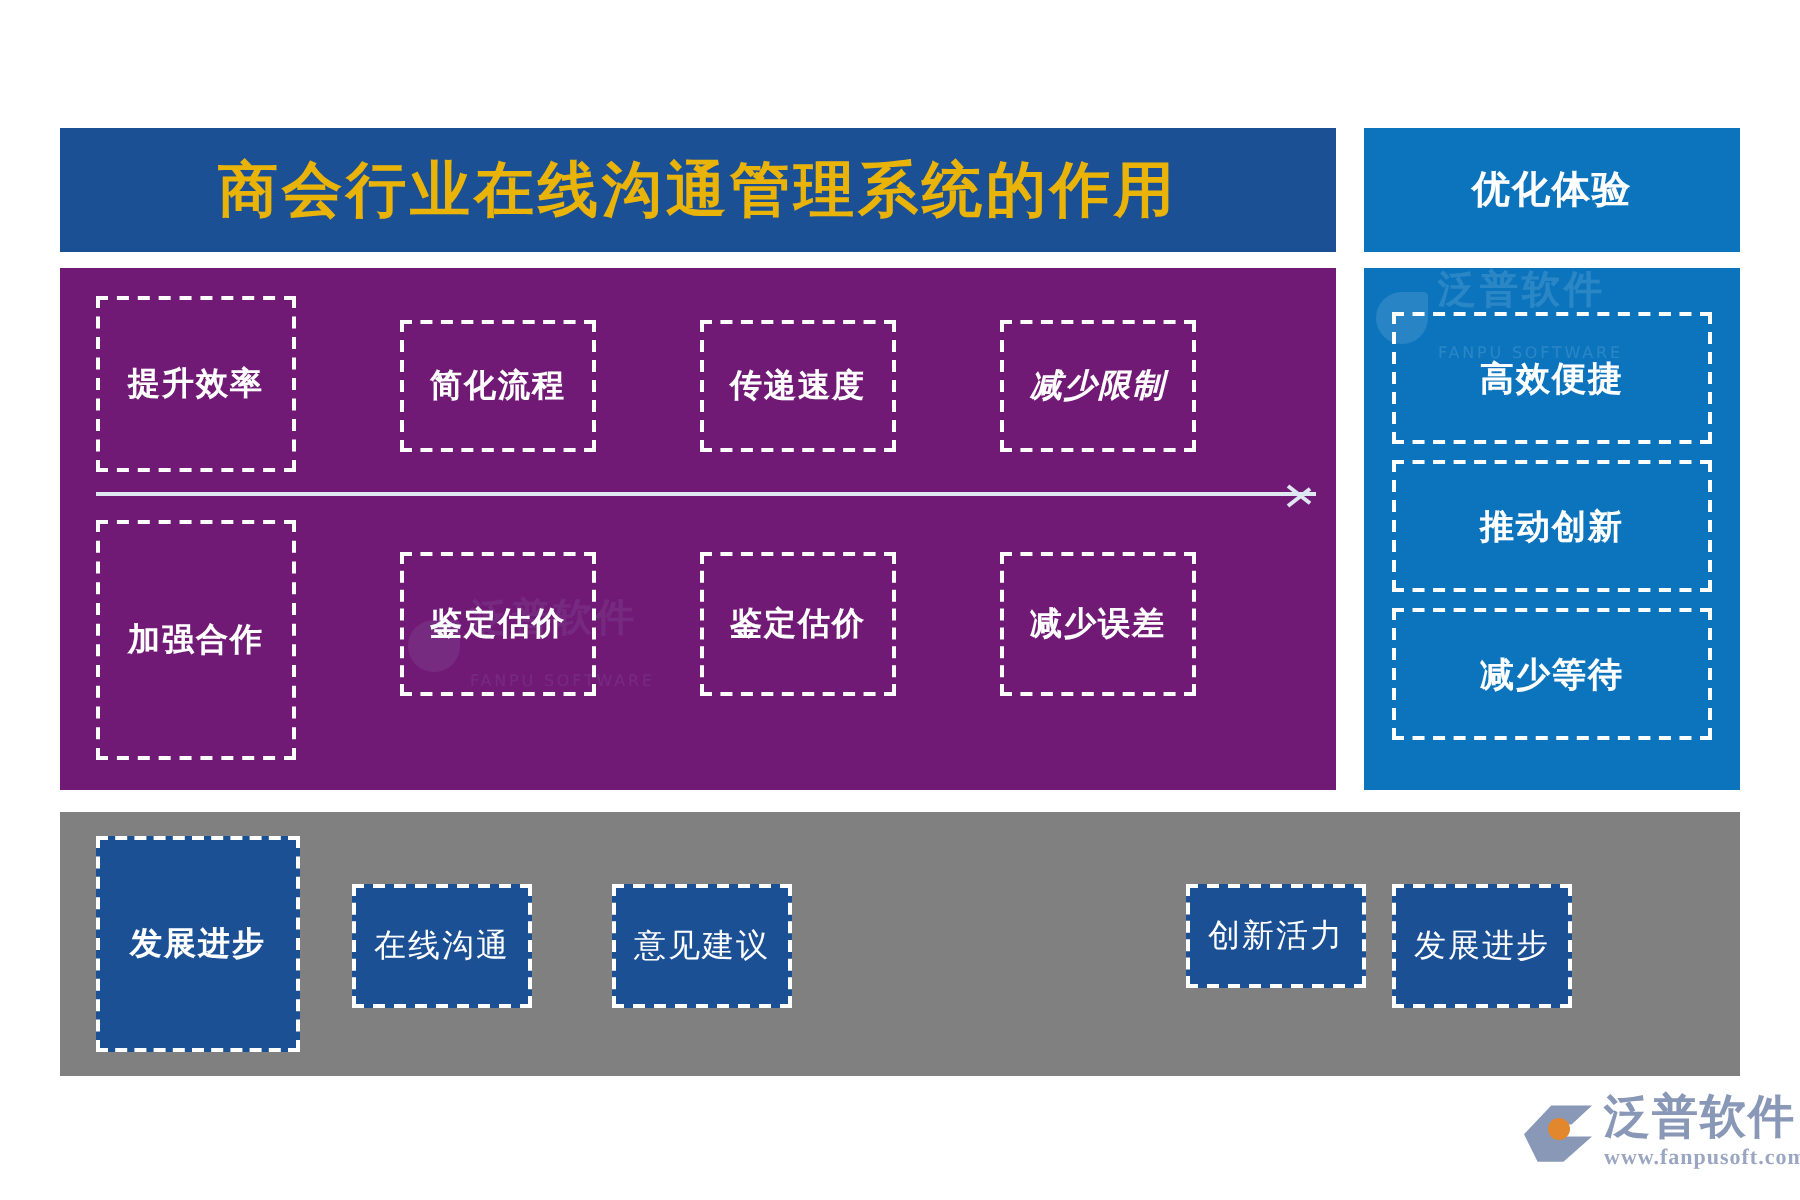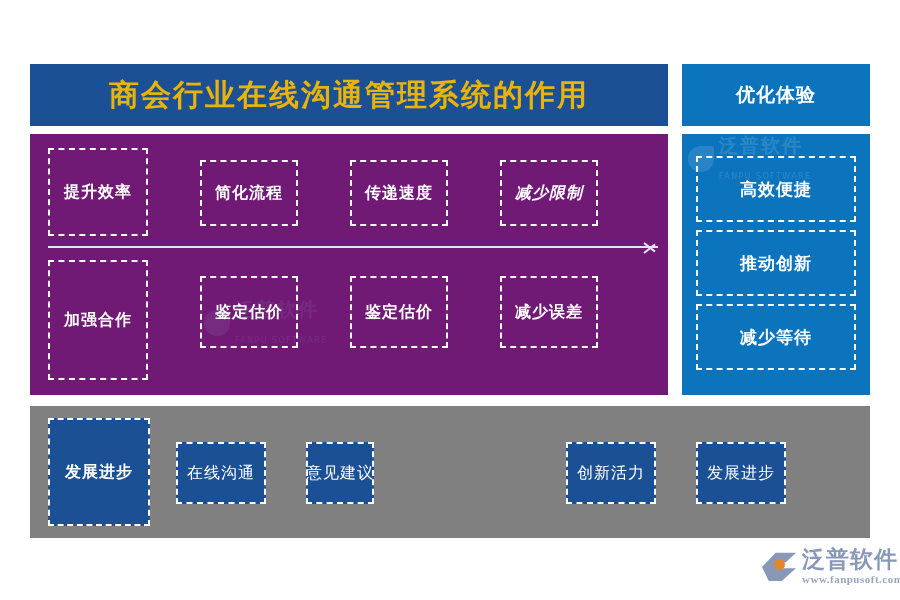--- a/index.html
+++ b/index.html
@@ -160,23 +160,23 @@
   }
   .solidbox .lbl {
     color: #ffffff;
     font-size: 16px;
     white-space: nowrap;
     letter-spacing: 1px;
   }
   .b1 { left: 18px;  top: 12px; width: 102px; height: 108px; }
   .b1 .lbl { font-weight: bold; }
   .b2 { left: 146px; top: 36px; width: 90px;  height: 62px; justify-content: center; }
-  .b3 { left: 276px; top: 36px; width: 68px;  height: 62px; }
+  .b3 { left: 276px; top: 36px; width: 90px;  height: 62px; }
   .b4 { left: 406px; top: 36px; width: 90px;  height: 62px; }
-  .b5 { left: 536px; top: 36px; width: 90px;  height: 62px; }
+  .b5 { left: 563px; top: 36px; width: 90px;  height: 52px; }
   .b6 { left: 666px; top: 36px; width: 90px;  height: 62px; }
 
   
   .wm {
     position: absolute;
     pointer-events: none;
     display: flex;
     align-items: center;
     gap: 5px;
     opacity: 0.16;

